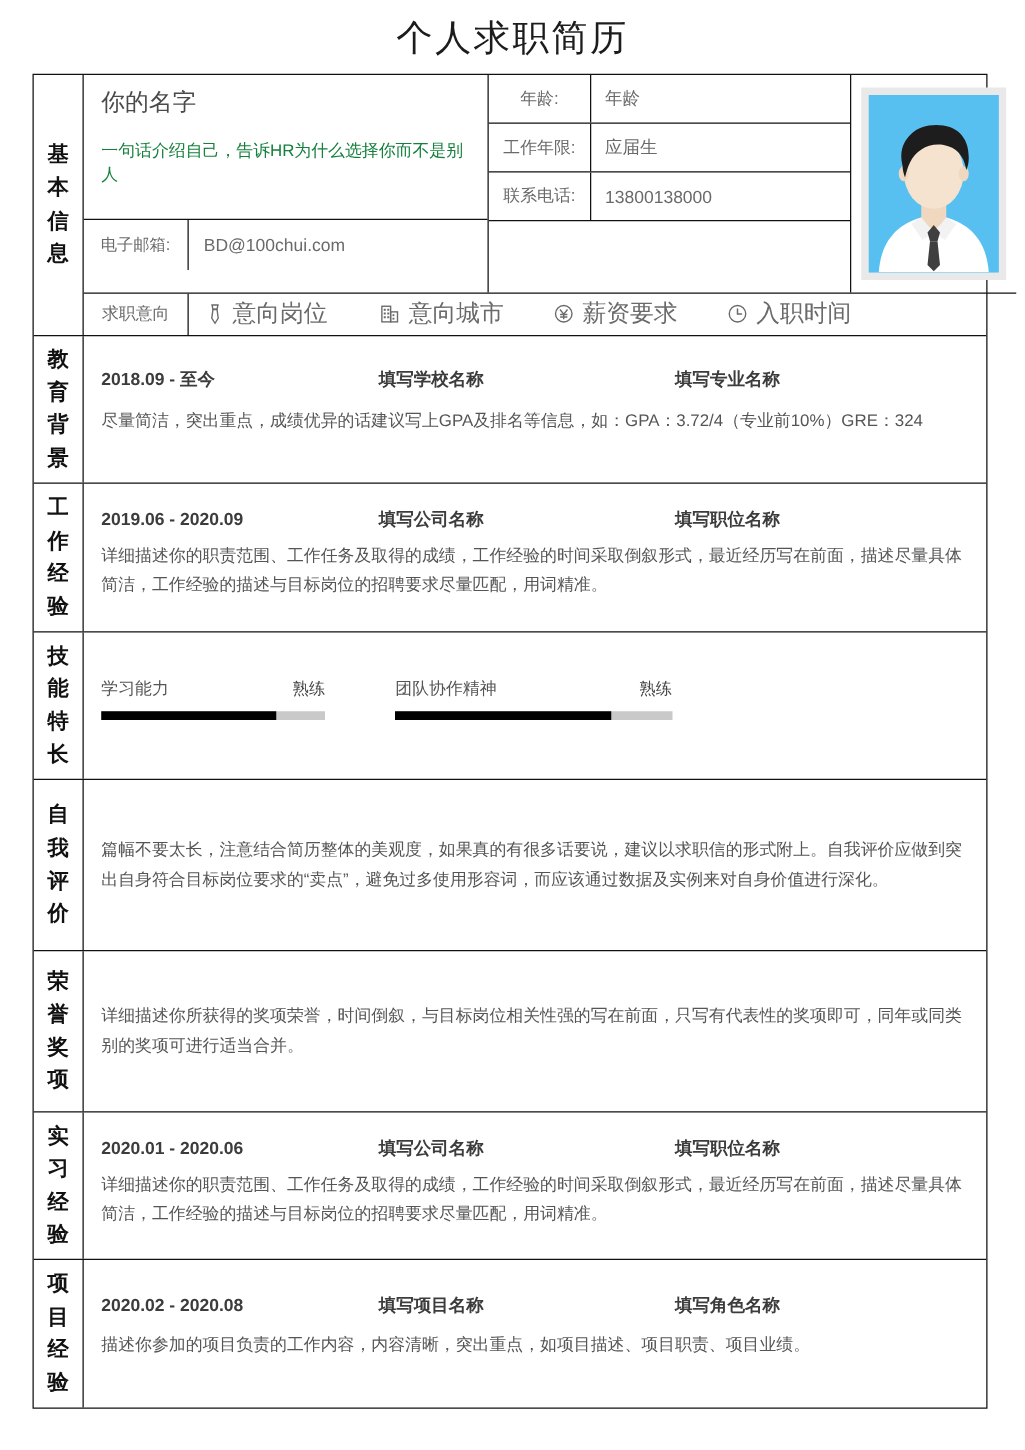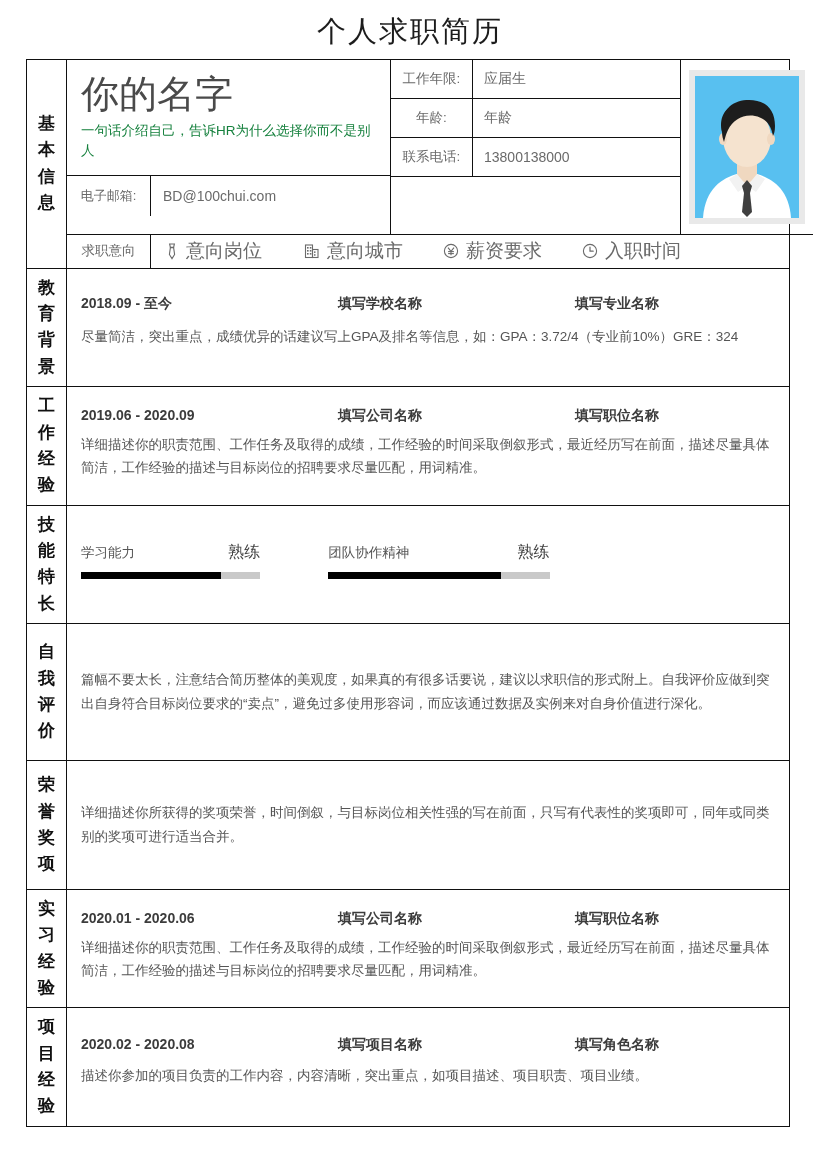--- a/index.html
+++ b/index.html
@@ -88,24 +88,24 @@
     box-sizing: border-box;
     border-right: 1.3px solid #111;
   }
   .name-block {
     padding: 12px 14px 10px 14px;
     border-bottom: 1.3px solid #111;
     height: 116px;
     box-sizing: border-box;
   }
   .name-text {
-    font-size: 38px;
+    font-size: 19px;
     color: #4a4a4a;
     line-height: 1.2;
-    margin-bottom: 4px;
+    margin-bottom: 16px;
   }
   .tagline {
     font-size: 13.5px;
     color: #15803d;
     line-height: 1.45;
   }
   .email-row {
     display: flex;
     height: 40px;
     box-sizing: border-box;
@@ -231,56 +231,56 @@
 
   
   .exp-head {
     display: flex;
     font-size: 14px;
     font-weight: bold;
     color: #3c3c3c;
     padding: 0 0 0 0;
   }
   .exp-head .c1 { width: 236px; padding-left: 14px; box-sizing: border-box; }
-  .exp-head .c2 { width: 237px; box-sizing: border-box; margin-left: 35px; }
+  .exp-head .c2 { width: 237px; box-sizing: border-box; }
   .exp-head .c3 { flex: 1; box-sizing: border-box; }
   .exp-desc {
     font-size: 13.5px;
     color: #555;
     line-height: 1.72;
     padding: 0 12px 0 14px;
   }
 
   .pad-edu { padding: 26px 0 26px 0; }
   .pad-edu .exp-head { margin-bottom: 12px; }
   .pad-work { padding: 20px 0 22px 0; }
   .pad-work .exp-head { margin-bottom: 8px; }
 
   
   .skills {
     display: flex;
     padding: 36px 14px 34px 14px;
     box-sizing: border-box;
-    gap: 16px;
+    gap: 4px;
   }
   .skill {
     width: 33.33%;
     box-sizing: border-box;
     padding-right: 52px;
   }
   .skill:last-child { padding-right: 10px; }
   .skill-top {
     display: flex;
     justify-content: space-between;
     align-items: baseline;
     font-size: 13.5px;
     color: #555;
     margin-bottom: 9px;
   }
-  .skill-level { font-size: 16px; color: #444; }
+  .skill-level { font-size: 13px; color: #444; }
   .skill-bar {
     height: 7px;
     background: #c9c9c9;
     width: 100%;
     position: relative;
   }
   .skill-fill {
     height: 100%;
     background: #000;
   }
@@ -324,26 +324,26 @@
               <div class="tagline">一句话介绍自己，告诉HR为什么选择你而不是别人</div>
             </div>
             <div class="email-row">
               <div class="email-label">电子邮箱:</div>
               <div class="email-value">BD@100chui.com</div>
             </div>
           </div>
 
           <div class="basic-mid">
             <div class="kv-row">
+              <div class="kv-key">年龄:</div>
+              <div class="kv-val">年龄</div>
+            </div>
+            <div class="kv-row">
               <div class="kv-key">工作年限:</div>
               <div class="kv-val">应届生</div>
-            </div>
-            <div class="kv-row">
-              <div class="kv-key">年龄:</div>
-              <div class="kv-val">年龄</div>
             </div>
             <div class="kv-row">
               <div class="kv-key">联系电话:</div>
               <div class="kv-val">13800138000</div>
             </div>
             <div class="kv-row kv-blank"></div>
           </div>
 
           <div class="basic-right">
             <div class="photo-frame">

